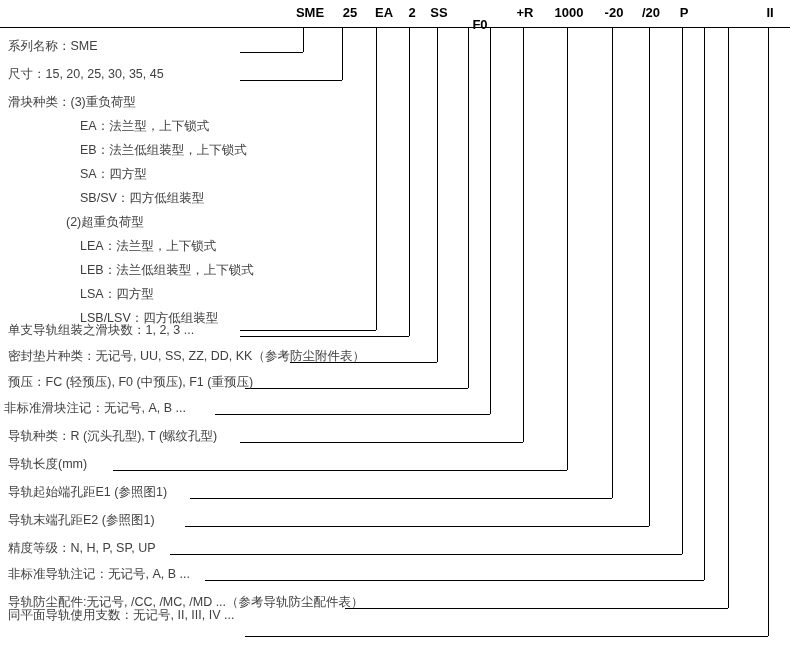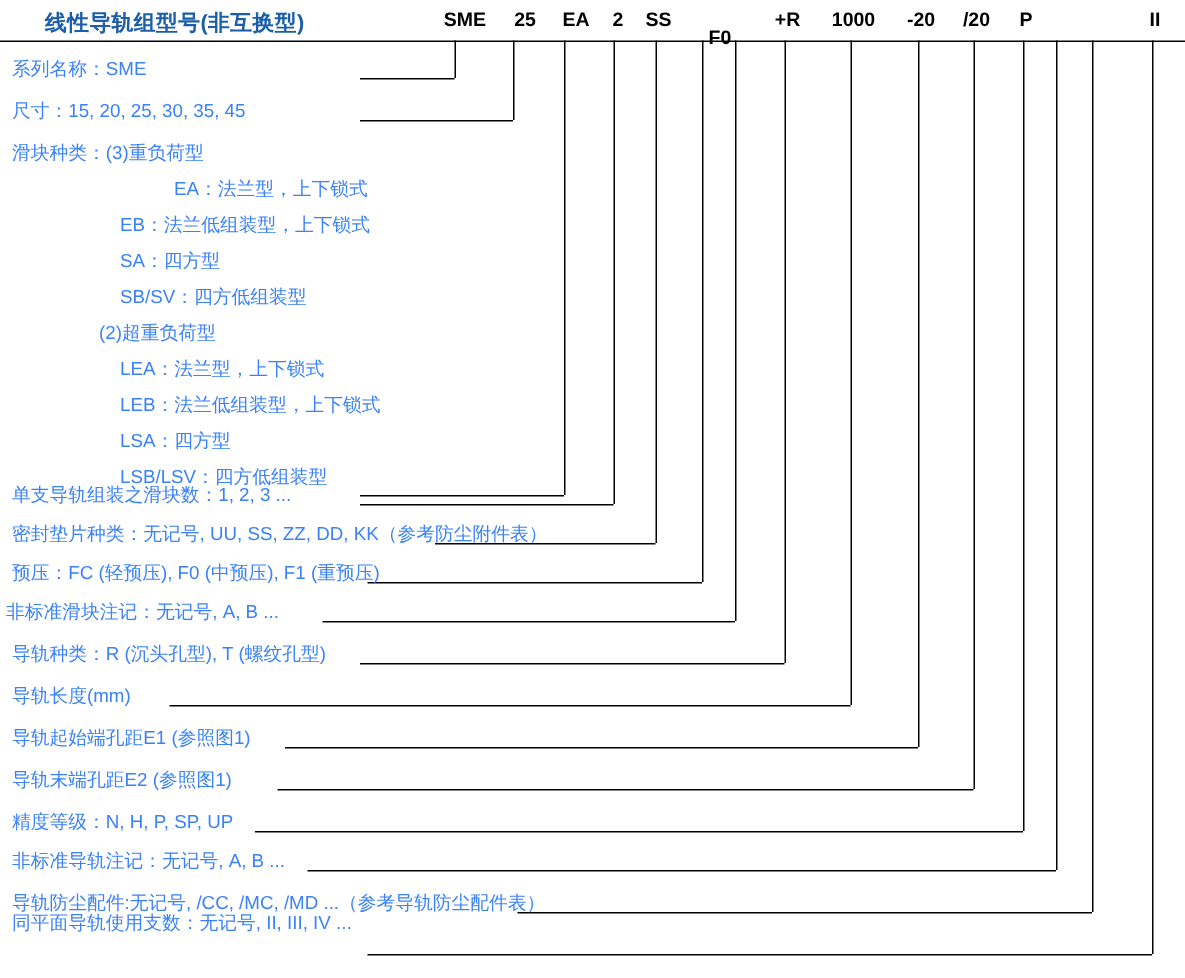--- a/index.html
+++ b/index.html
@@ -36,21 +36,21 @@
     top: 5px;
     font-size: 13px;
     font-weight: bold;
     color: #000;
     white-space: nowrap;
     text-align: center;
   }
   .rowtext {
     position: absolute;
     font-size: 12.5px;
-    color: #3b82f6;
+    color: #404040;
     white-space: nowrap;
     line-height: 1.2;
     text-align: right;
   }
   .vline {
     position: absolute;
     width: 1px;
     background: #000;
   }
   .hline {
@@ -64,21 +64,20 @@
     top: 27px;
     width: 790px;
     height: 1px;
     background: #000;
   }
 </style>
 </head>
 <body>
 
 <div id="root">
-  <div class="title">线性导轨组型号(非互换型)</div>
   <div class="topdiv"></div>
   <div id="codes">
       <div class="code-cell" style="left: 290px; width: 40px;">SME</div>
       <div class="code-cell" style="left: 337px; width: 26px;">25</div>
       <div class="code-cell" style="left: 371px; width: 26px;">EA</div>
       <div class="code-cell" style="left: 404px; width: 16px;">2</div>
       <div class="code-cell" style="left: 427px; width: 24px;">SS</div>
       <div class="code-cell" style="left: 468px; width: 24px; margin-top: 12px;">F0</div>
       <div class="code-cell" style="left: 512px; width: 26px;">+R</div>
       <div class="code-cell" style="left: 549px; width: 40px;">1000</div>
@@ -116,21 +115,21 @@
       <div class="hline" style="left: 205px; top: 580px; width: 499px;"></div>
       <div class="vline" style="left: 728px; top: 27px; height: 581px;"></div>
       <div class="hline" style="left: 345px; top: 608px; width: 383px;"></div>
       <div class="vline" style="left: 768px; top: 27px; height: 609px;"></div>
       <div class="hline" style="left: 245px; top: 636px; width: 523px;"></div>
     </div>
   <div id="rows">
       <div class="rowtext" style="left: 8px; top: 39px;">系列名称：SME</div>
       <div class="rowtext" style="left: 8px; top: 67px;">尺寸：15, 20, 25, 30, 35, 45</div>
       <div class="rowtext" style="left: 8px; top: 95px;">滑块种类：(3)重负荷型</div>
-      <div class="rowtext" style="left: 80px; top: 119px; margin-left: 36px;">EA：法兰型，上下锁式</div>
+      <div class="rowtext" style="left: 80px; top: 119px;">EA：法兰型，上下锁式</div>
       <div class="rowtext" style="left: 80px; top: 143px;">EB：法兰低组装型，上下锁式</div>
       <div class="rowtext" style="left: 80px; top: 167px;">SA：四方型</div>
       <div class="rowtext" style="left: 80px; top: 191px;">SB/SV：四方低组装型</div>
       <div class="rowtext" style="left: 66px; top: 215px;">(2)超重负荷型</div>
       <div class="rowtext" style="left: 80px; top: 239px;">LEA：法兰型，上下锁式</div>
       <div class="rowtext" style="left: 80px; top: 263px;">LEB：法兰低组装型，上下锁式</div>
       <div class="rowtext" style="left: 80px; top: 287px;">LSA：四方型</div>
       <div class="rowtext" style="left: 80px; top: 311px;">LSB/LSV：四方低组装型</div>
       <div class="rowtext" style="left: 8px; top: 323px;">单支导轨组装之滑块数：1, 2, 3 ...</div>
       <div class="rowtext" style="left: 8px; top: 349px;">密封垫片种类：无记号, UU, SS, ZZ, DD, KK（参考防尘附件表）</div>

